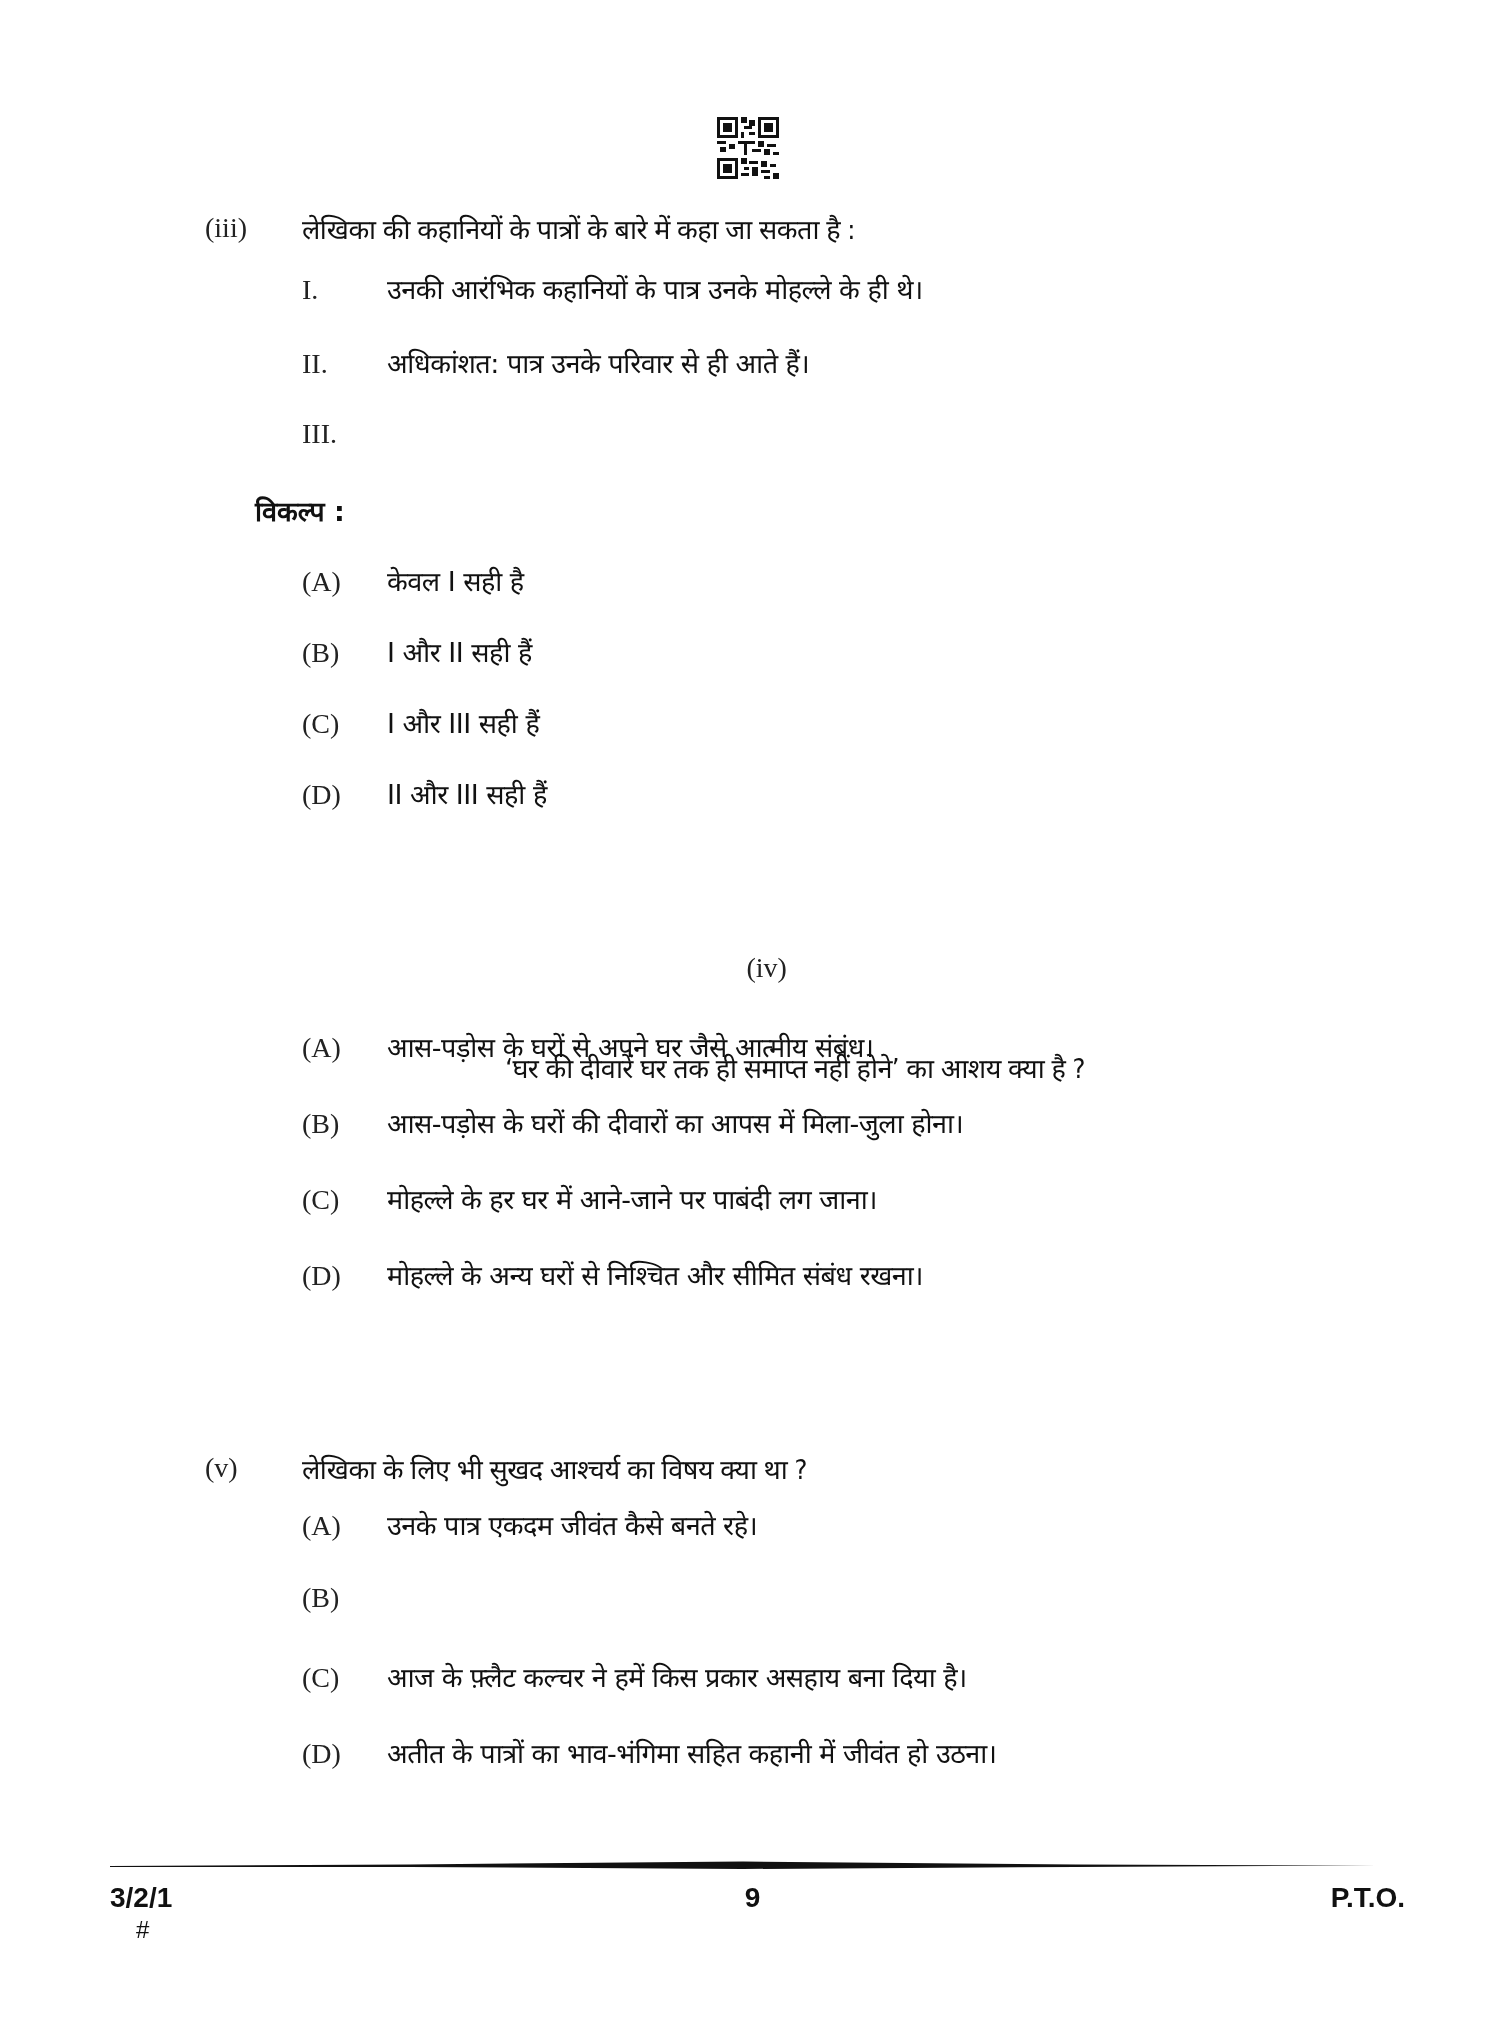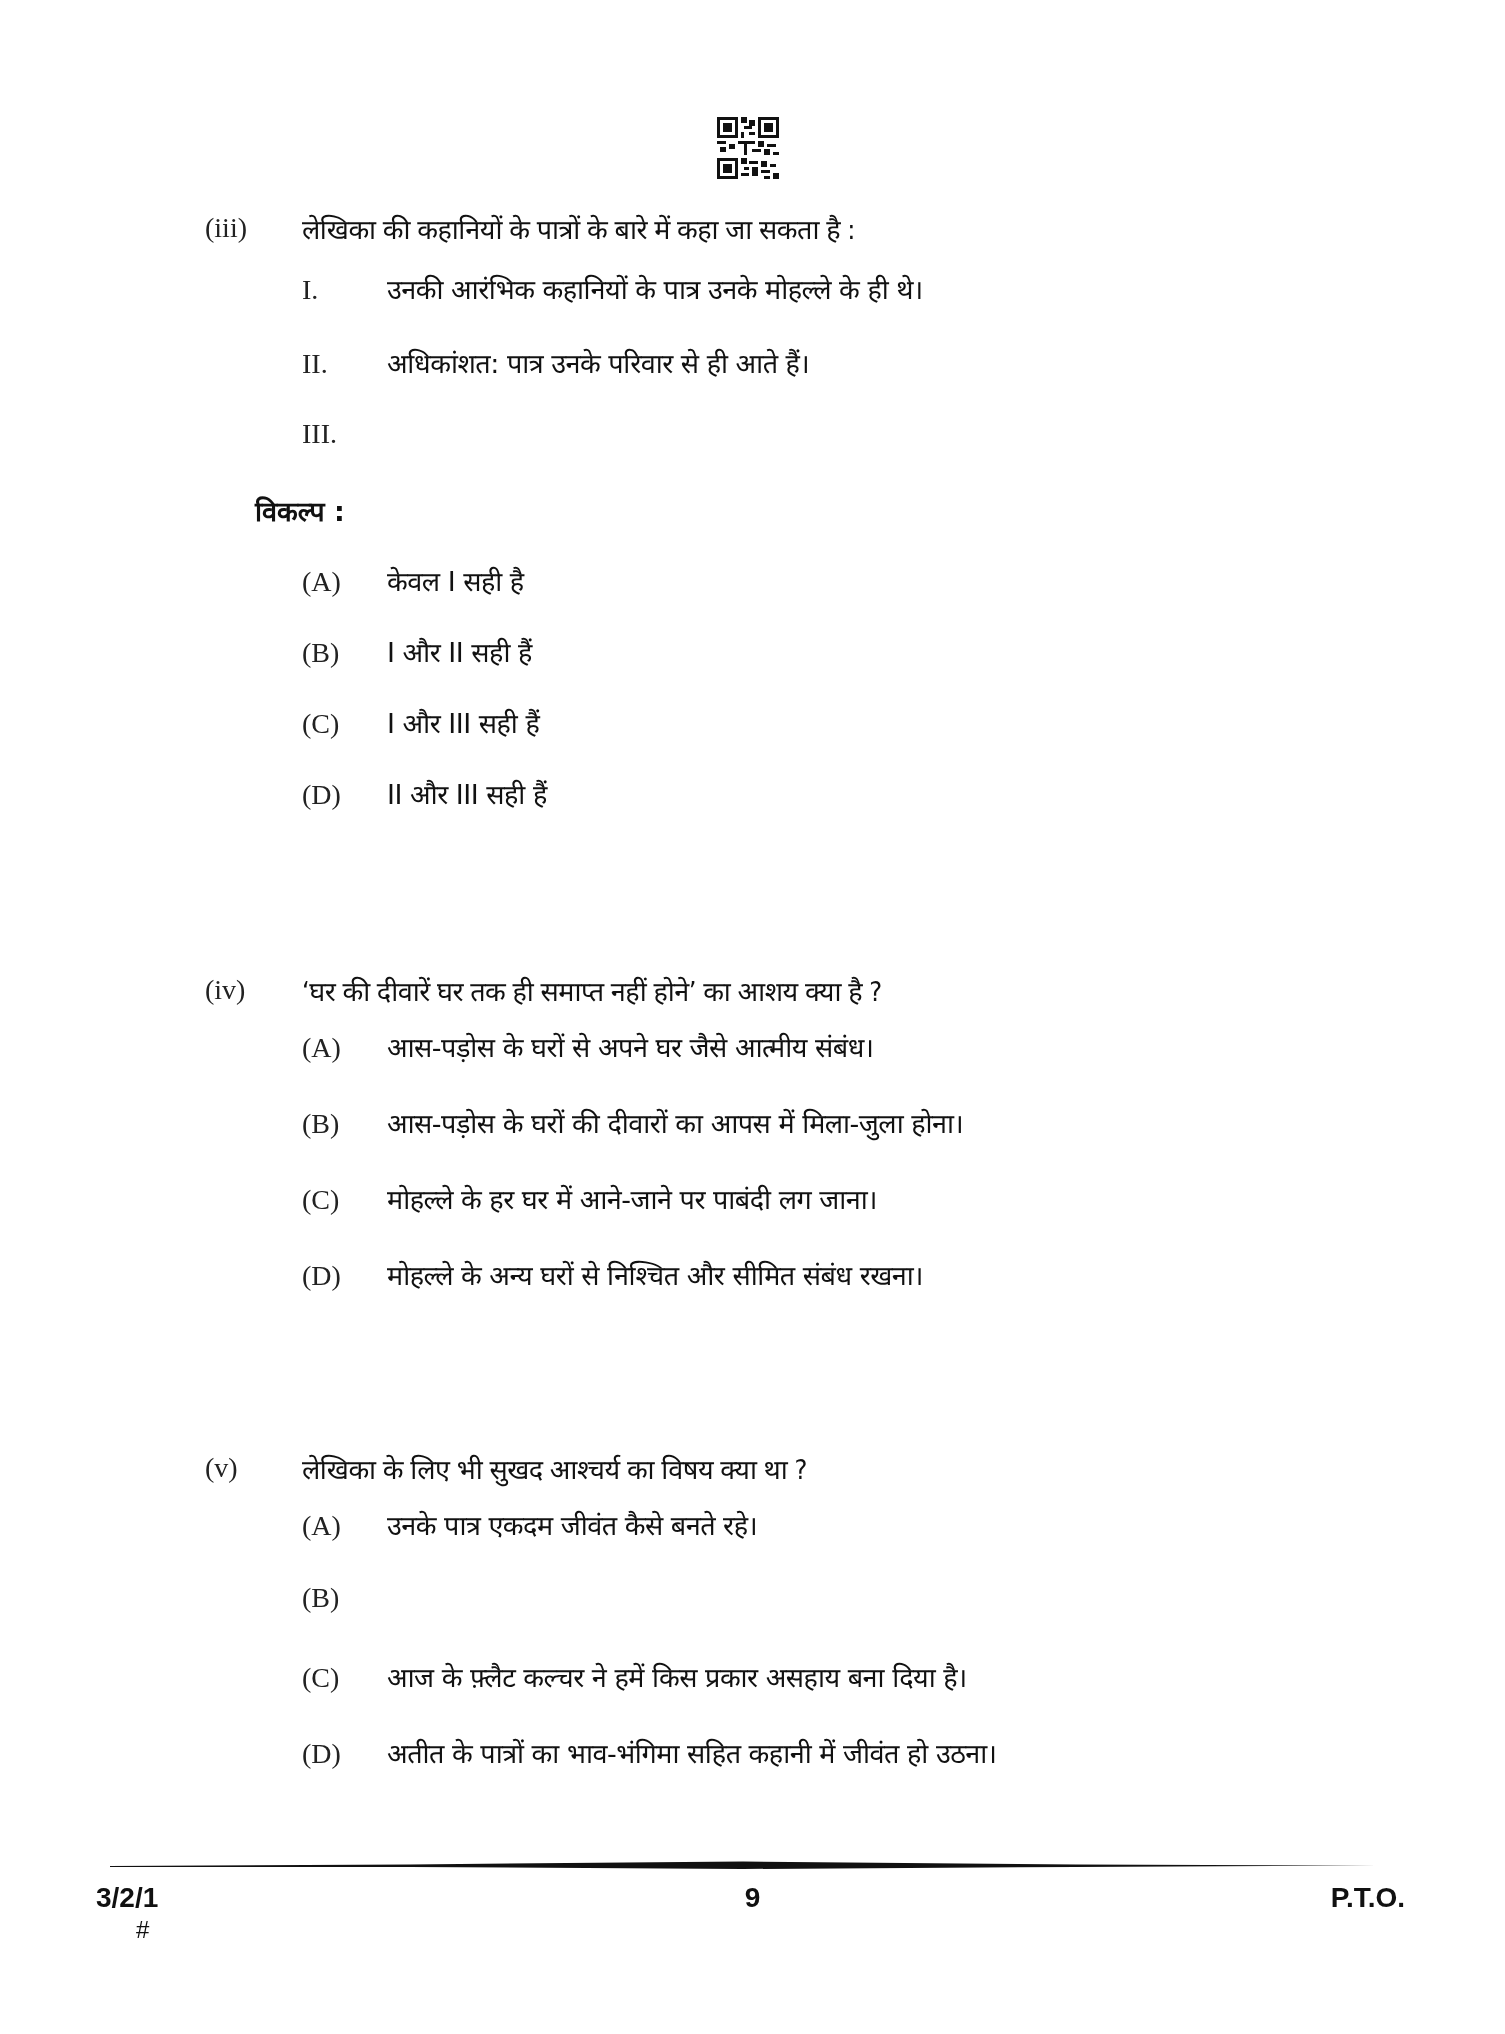--- a/index.html
+++ b/index.html
@@ -34,21 +34,21 @@
     font-family: "DejaVu Sans", sans-serif; font-size: 27px; letter-spacing: -0.5px; color: #111;
   }
   .heading-bold {
     margin-left: 50px; font-family: "DejaVu Sans", sans-serif; font-weight: bold;
     font-size: 27px; color: #111;
   }
   .footer-rule {
     position: absolute; left: 110px; top: 1861px; width: 1266px; height: 8px;
   }
   .footer-left {
-    position: absolute; left: 96px; top: 1882px;
+    position: absolute; left: 110px; top: 1882px;
     font-family: "Liberation Sans", sans-serif; font-weight: bold; font-size: 28px;
   }
   .footer-hash {
     position: absolute; left: 136px; top: 1916px;
     font-family: "Liberation Sans", sans-serif; font-size: 24px;
   }
   .footer-center {
     position: absolute; left: 0; width: 1505px; top: 1882px; text-align: center;
     font-family: "Liberation Sans", sans-serif; font-weight: bold; font-size: 28px;
   }
@@ -135,21 +135,21 @@
     <span class="opt-label">(C)</span>
     <span class="opt-text">I और III सही हैं</span>
   </div>
   <div class="opt-row" style="height: 71px;">
     <span class="opt-label">(D)</span>
     <span class="opt-text">II और III सही हैं</span>
   </div>
 </div>
 
 <div class="question" style="top: 952px;">
-  <div class="q-row" style="height: 76px;">
+  <div class="q-row" style="height: 76px; flex-direction: column;">
     <span class="q-num">(iv)</span>
     <span class="q-text">‘घर की दीवारें घर तक ही समाप्त नहीं होने’ का आशय क्या है ?</span>
   </div>
   <div class="opt-row" style="height: 76px;">
     <span class="opt-label">(A)</span>
     <span class="opt-text">आस-पड़ोस के घरों से अपने घर जैसे आत्मीय संबंध।</span>
   </div>
   <div class="opt-row" style="height: 76px;">
     <span class="opt-label">(B)</span>
     <span class="opt-text">आस-पड़ोस के घरों की दीवारों का आपस में मिला-जुला होना।</span>

